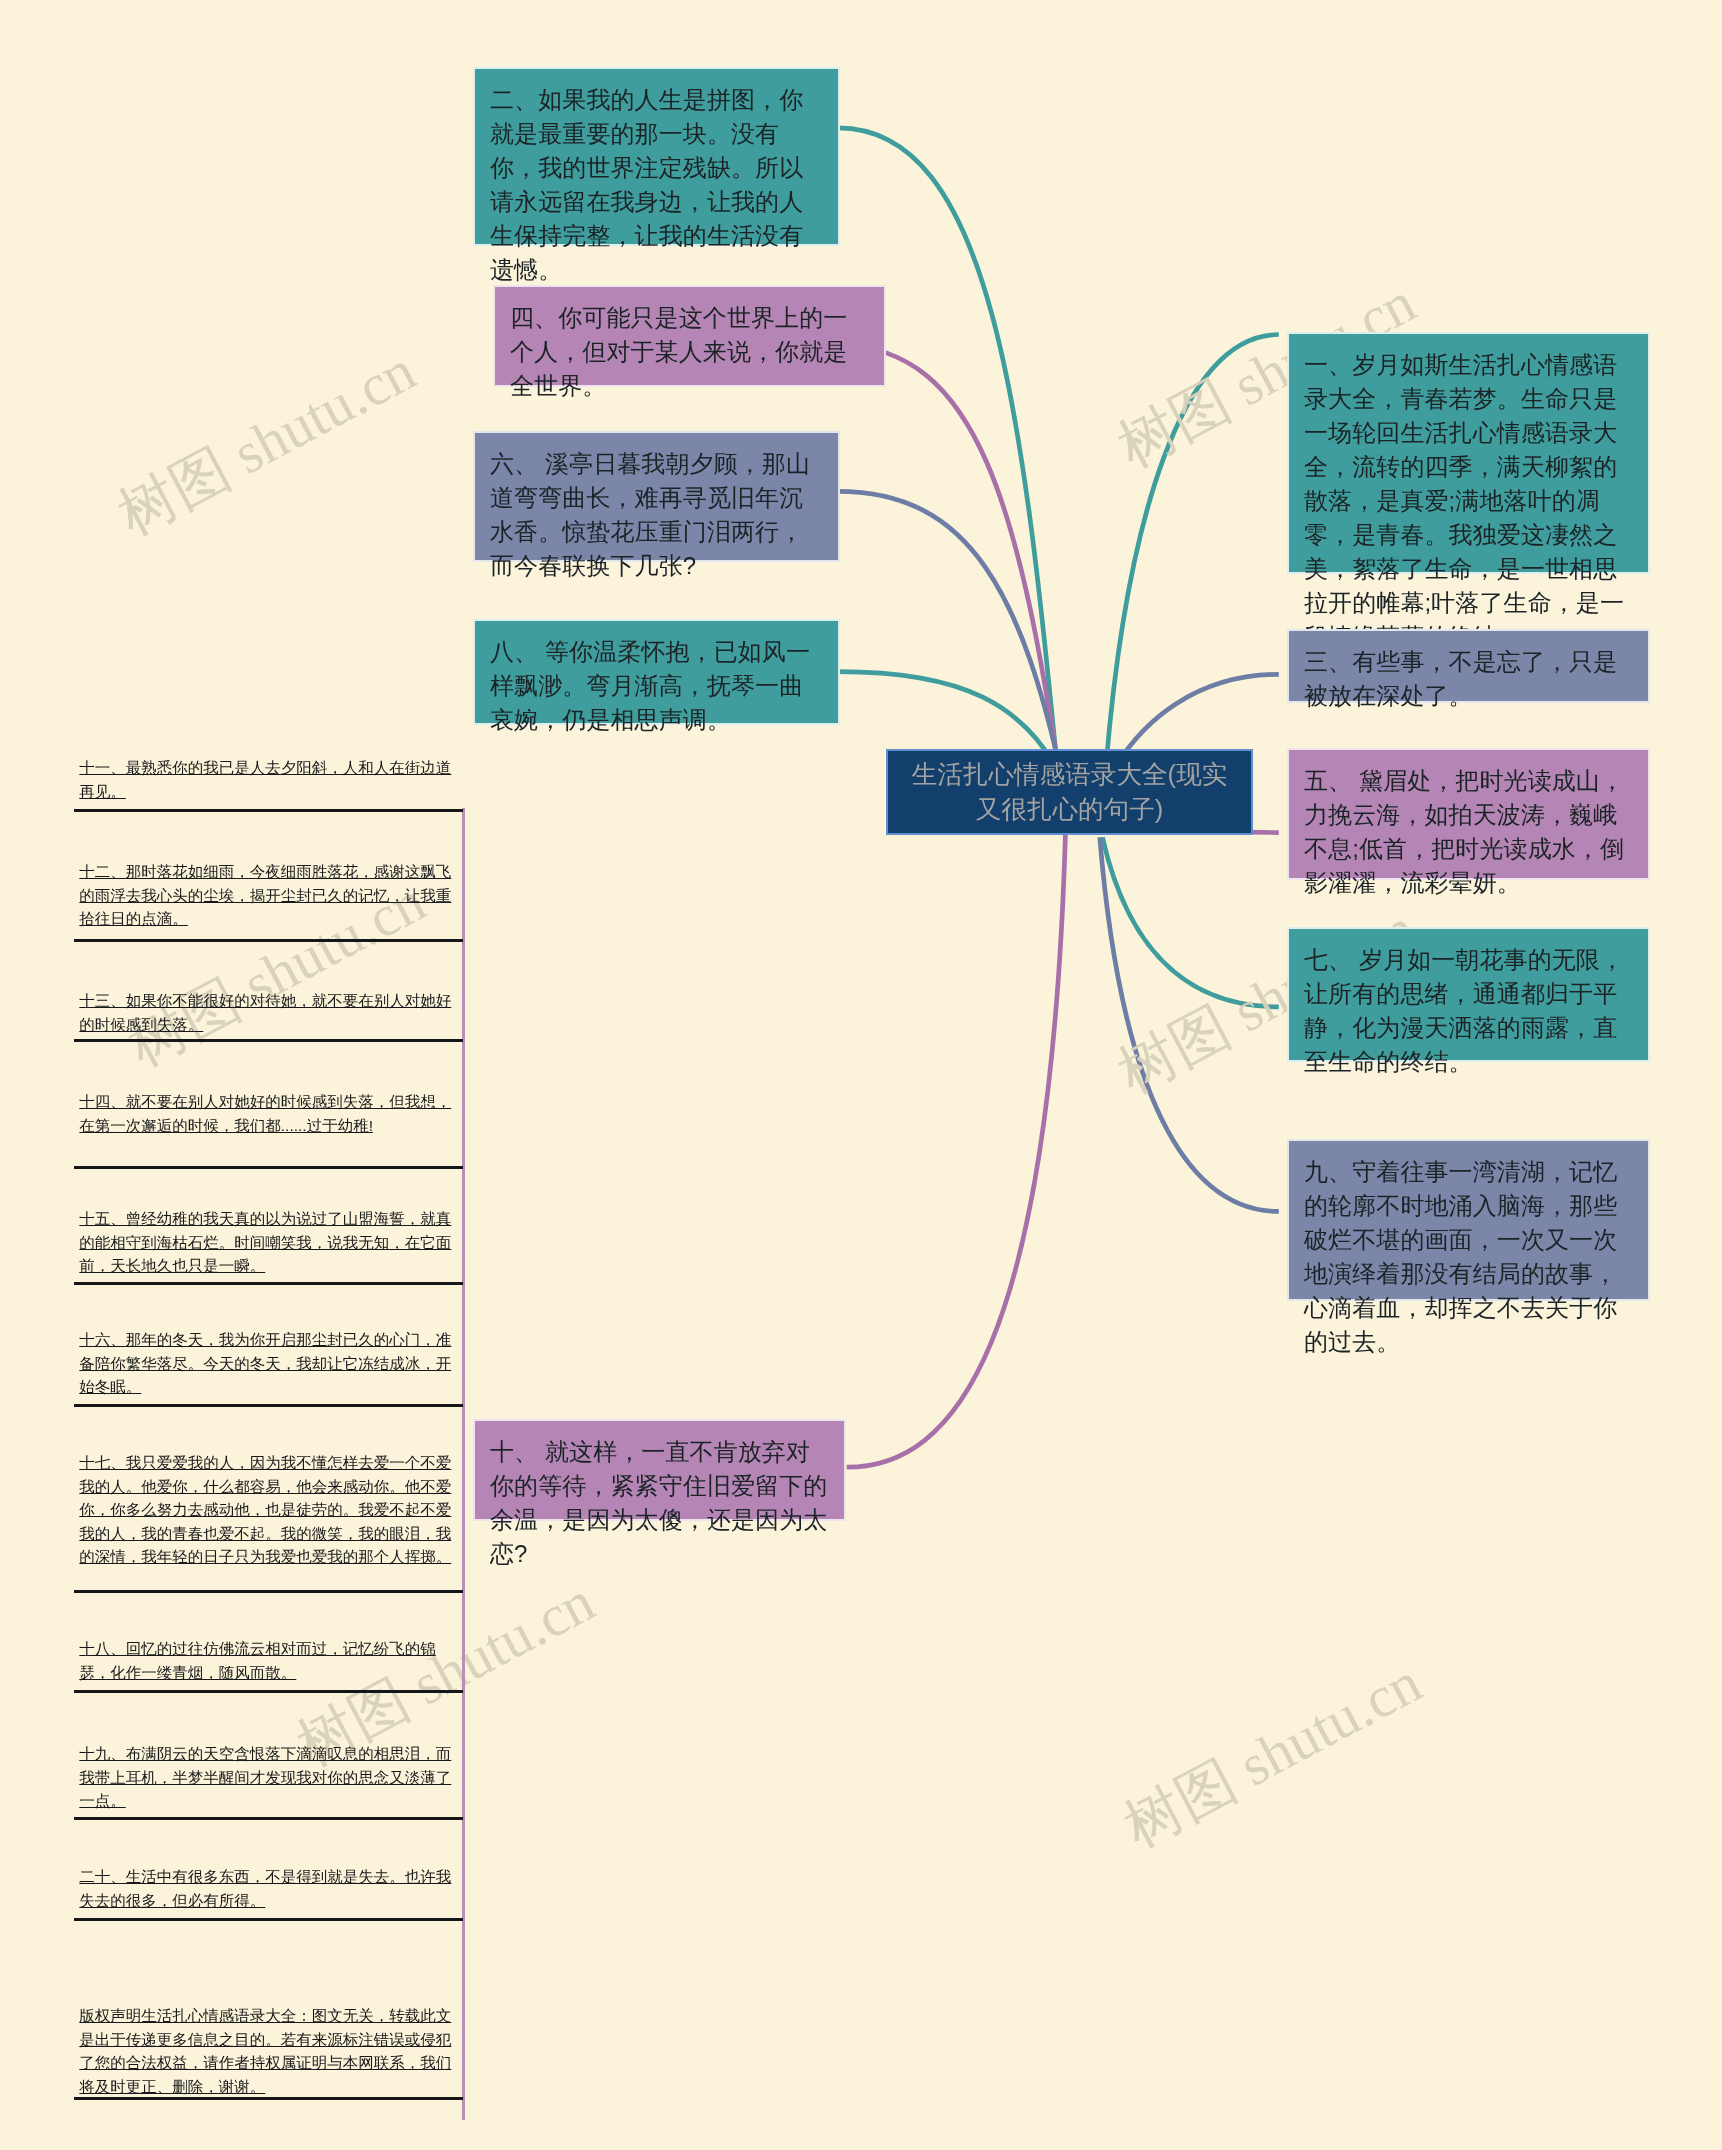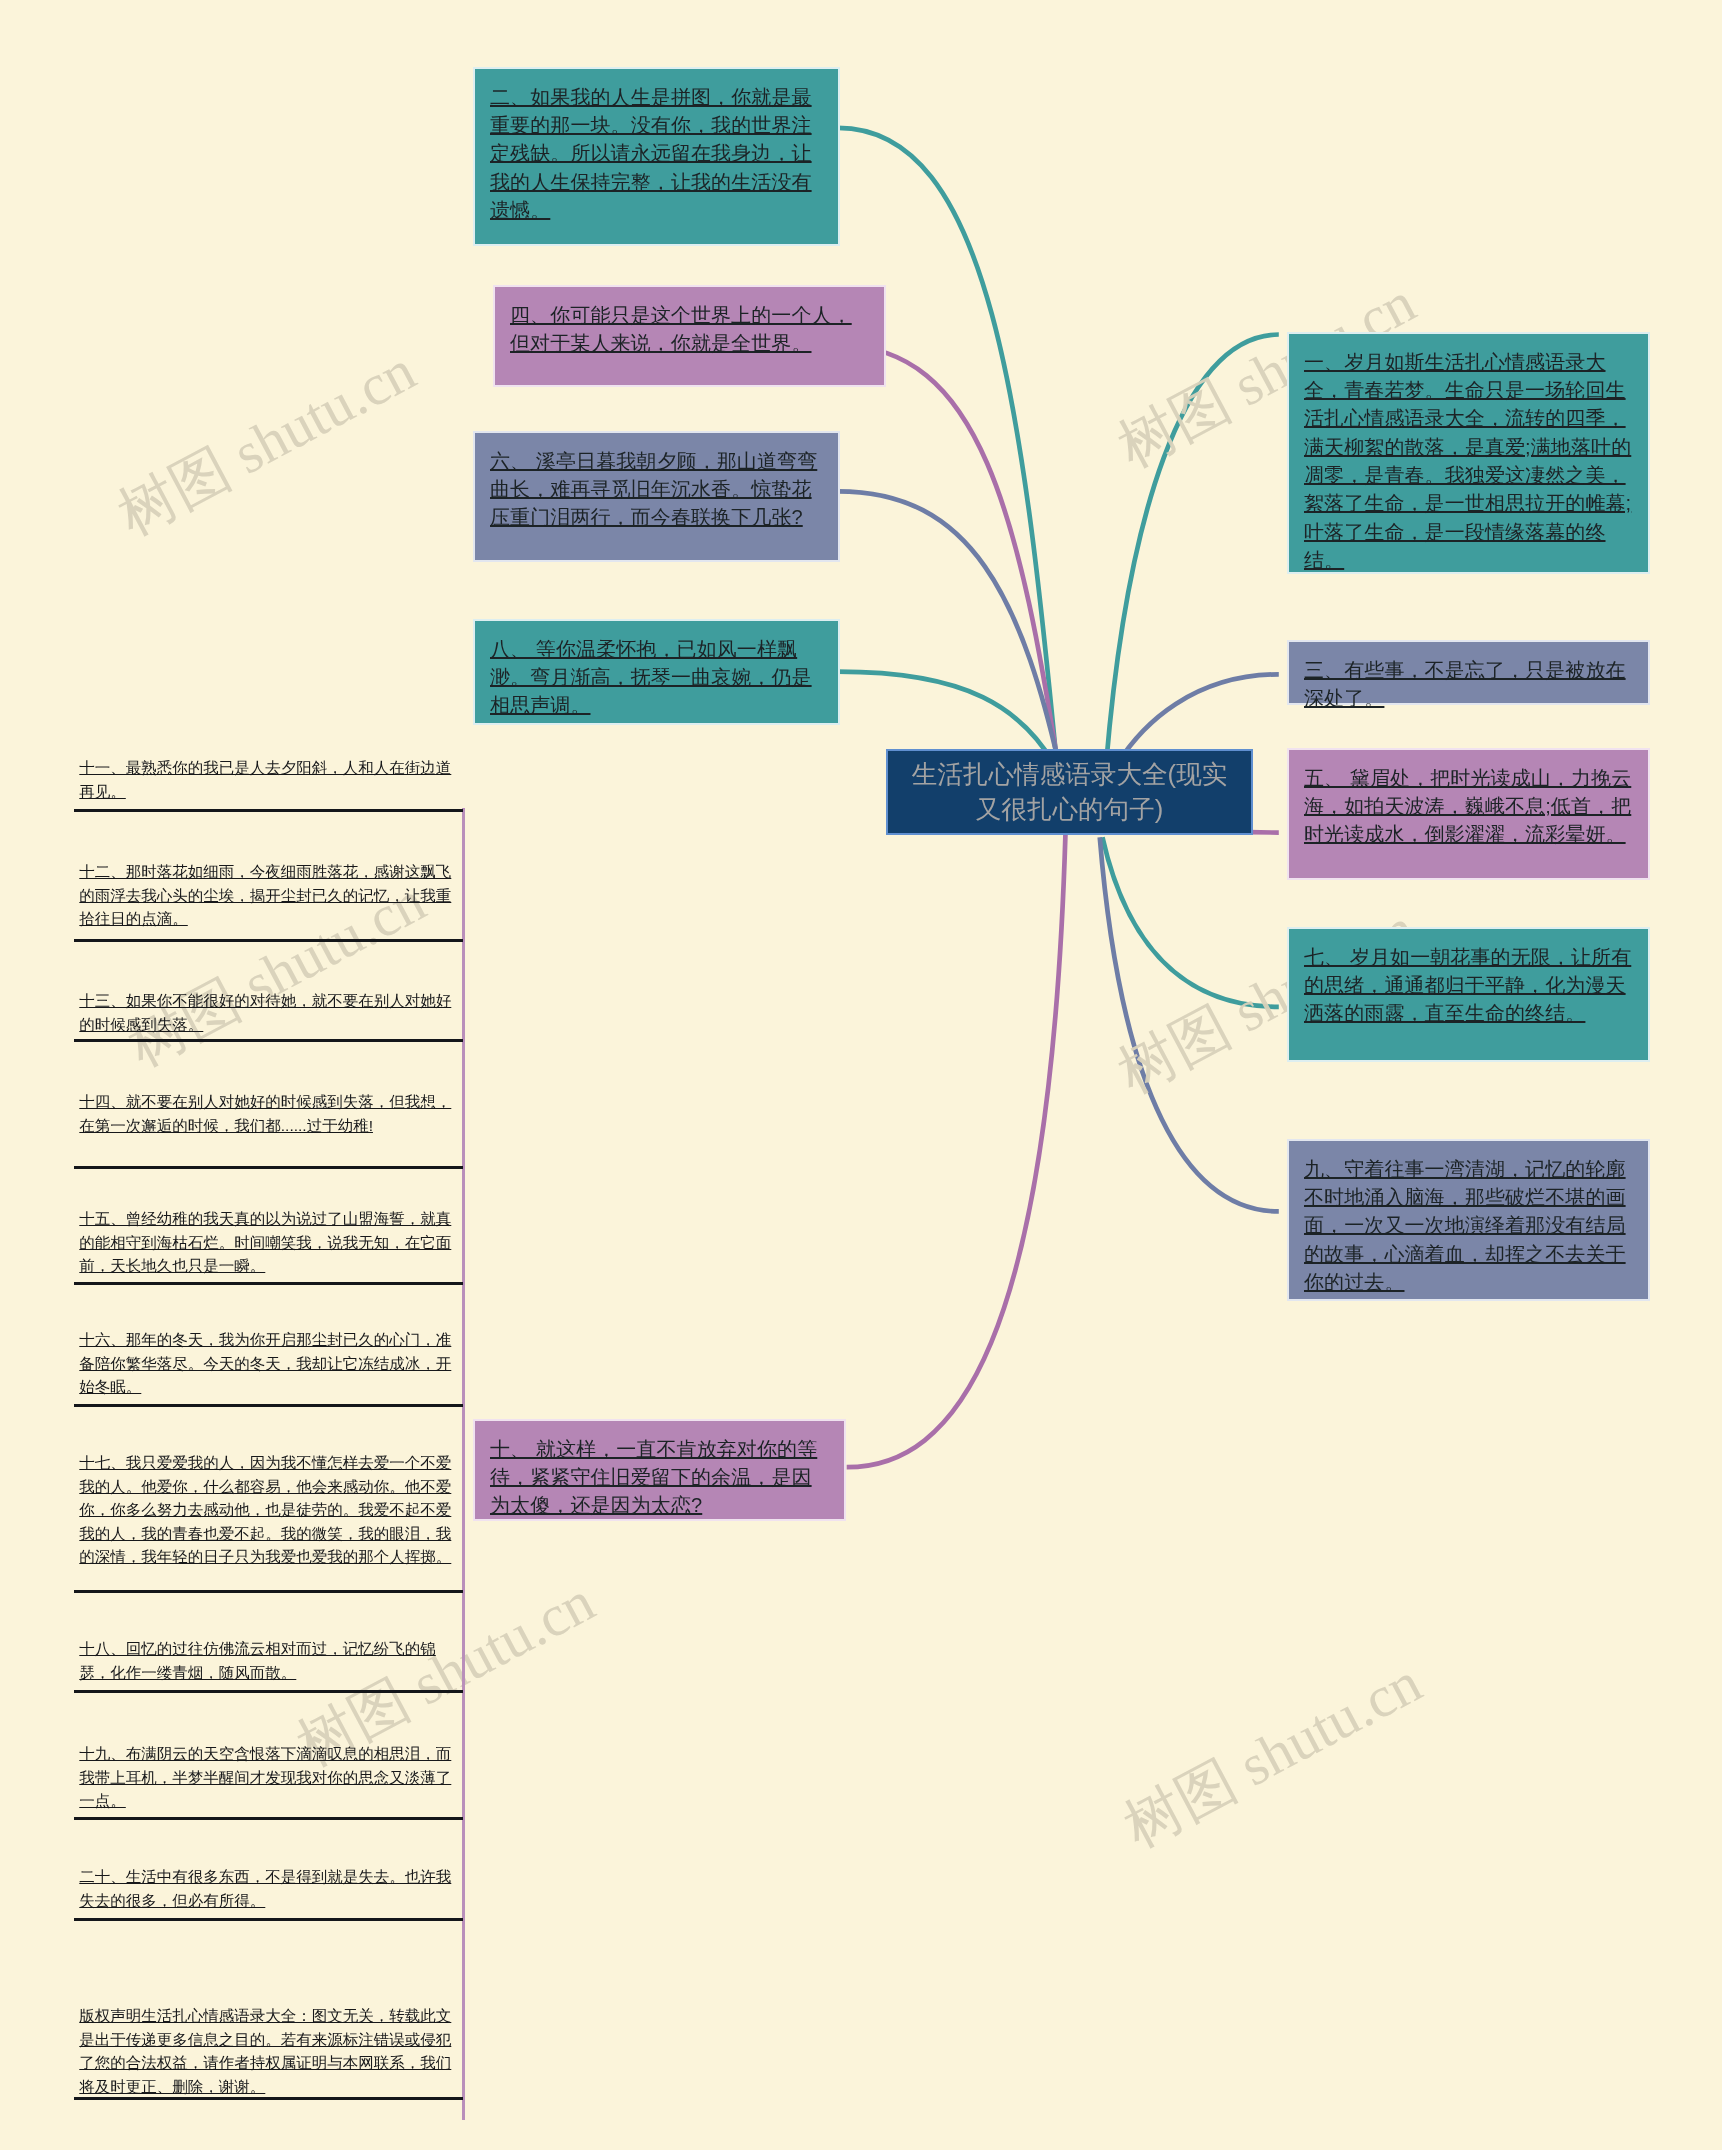--- a/index.html
+++ b/index.html
@@ -30,26 +30,25 @@
     transform: rotate(-28deg);
     opacity: .95;
     user-select: none;
   }
   
   .node {
     position: absolute;
     box-sizing: border-box;
     border: 2px solid #e8f2f2;
     padding: 13.5px 15px 15px 15px;
-    font-size: 20px;
+    font-size: 24px;
     line-height: 1.42;
     color: #1c2326;
     letter-spacing: 0.1px;
     word-break: break-all;
-    text-decoration: underline;
   }
   .node.teal   { background: #3f9d9d; border-color: #ddeef0; }
   .node.purple { background: #b586b5; border-color: #f0e2ef; }
   .node.slate  { background: #7b86a8; border-color: #e2e6ef; }
   
   .root {
     position: absolute;
     box-sizing: border-box;
     background: #123f6b;
     border: 2.7px solid #5f8fd0;
@@ -134,21 +133,21 @@
   </div>
 
   <div class="root" style="left:886px; top:749px; width:367px; height:86px;">
     <span>生活扎心情感语录大全(现实又很扎心的句子)</span>
   </div>
 
   <div class="node teal" style="left:1287px; top:332px; width:363px; height:242px;">
     <span>一、岁月如斯生活扎心情感语录大全，青春若梦。生命只是一场轮回生活扎心情感语录大全，流转的四季，满天柳絮的散落，是真爱;满地落叶的凋零，是青春。我独爱这凄然之美，絮落了生命，是一世相思拉开的帷幕;叶落了生命，是一段情缘落幕的终结。</span>
   </div>
 
-  <div class="node slate" style="left:1287px; top:629px; width:363px; height:65px;margin-top:11px;">
+  <div class="node slate" style="left:1287px; top:629px; width:363px; height:74px;">
     <span>三、有些事，不是忘了，只是被放在深处了。</span>
   </div>
 
   <div class="node purple" style="left:1287px; top:748px; width:363px; height:132px;">
     <span>五、 黛眉处，把时光读成山，力挽云海，如拍天波涛，巍峨不息;低首，把时光读成水，倒影濯濯，流彩晕妍。</span>
   </div>
 
   <div class="node teal" style="left:1287px; top:927px; width:363px; height:135px;">
     <span>七、 岁月如一朝花事的无限，让所有的思绪，通通都归于平静，化为漫天洒落的雨露，直至生命的终结。</span>
   </div>

